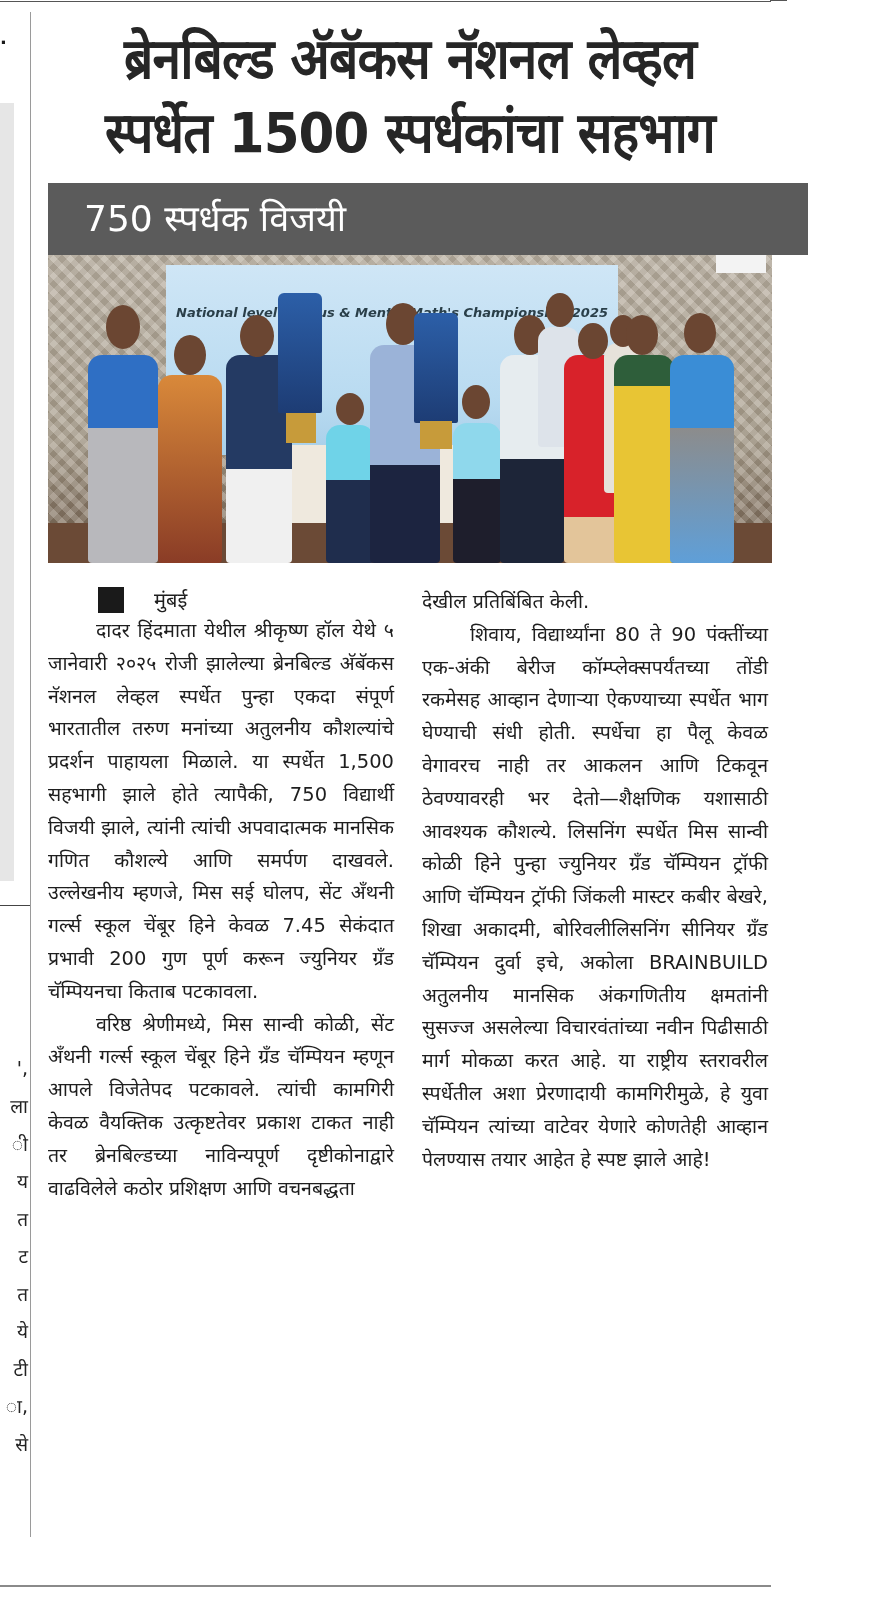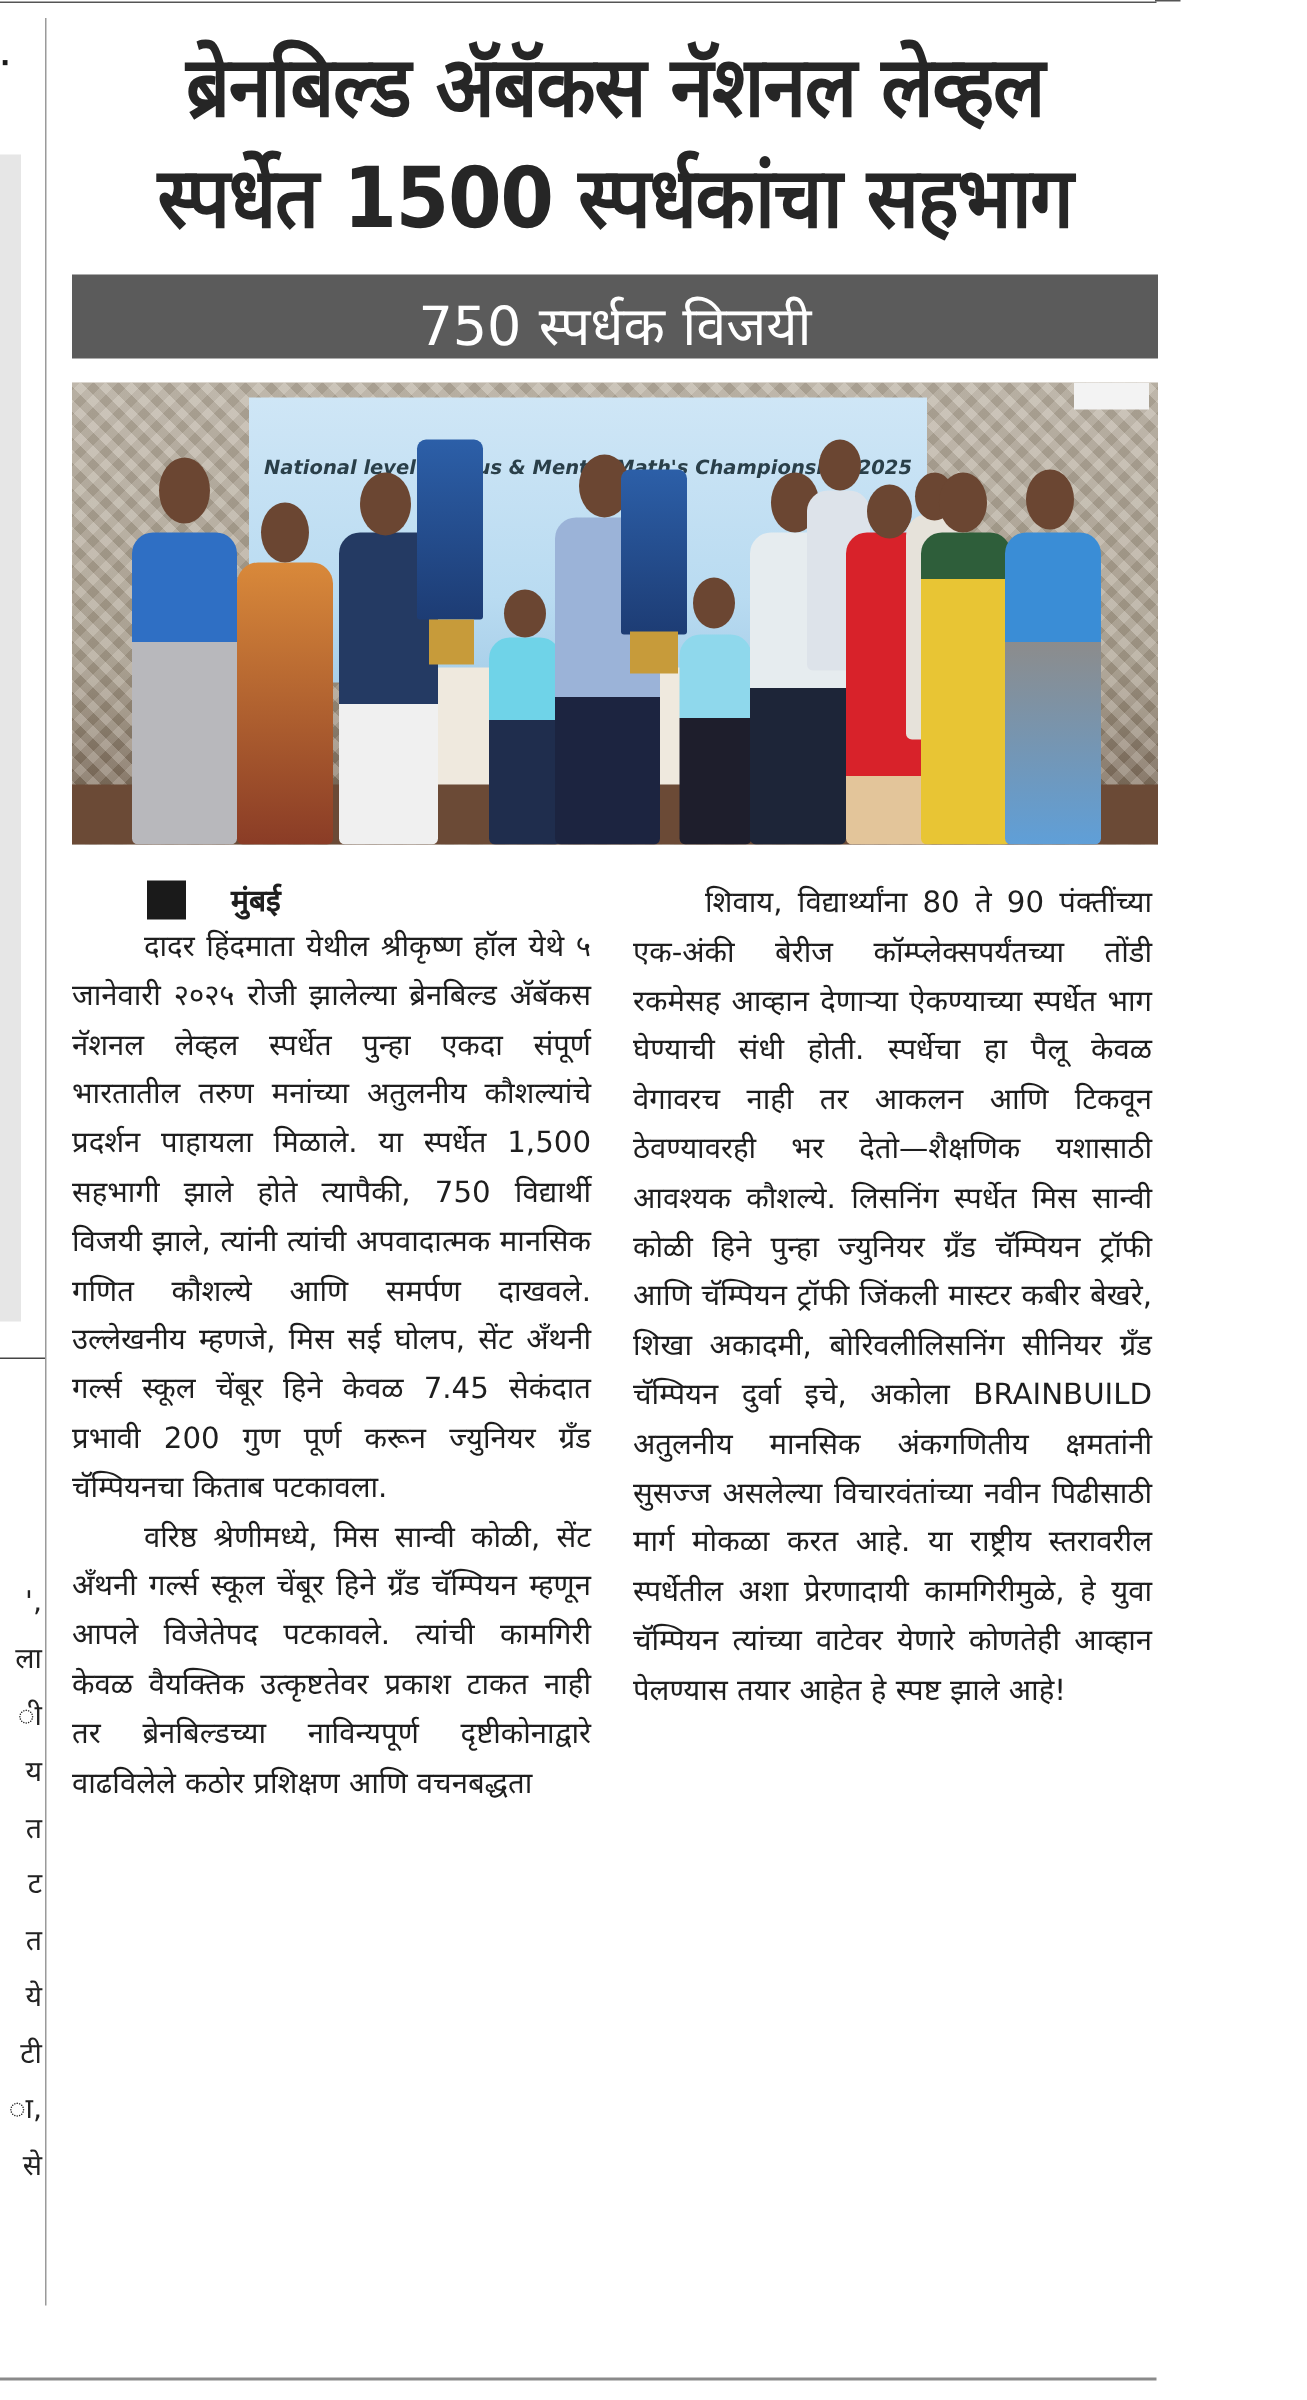--- a/index.html
+++ b/index.html
@@ -11,22 +11,22 @@
   .left-strip { position:absolute; left:0; top:0; width:30px; height:1600px; }
   .left-gray { position:absolute; left:0; top:103px; width:14px; height:778px; background:#e6e6e6; }
   .left-hr { position:absolute; left:0; top:905px; width:30px; height:1px; background:#444; }
   .left-frag { position:absolute; left:2px; width:26px; font-size:19px; line-height:32.8px; color:#222; text-align:right; }
   .left-dot { position:absolute; left:0; top:32px; font-size:18px; font-weight:bold; }
   .right-tick { position:absolute; left:770px; top:0; width:17px; height:1px; background:#555; }
 
   .headline { position:absolute; left:48px; top:22px; width:724px; text-align:center;
               font-family:"DejaVu Sans", sans-serif; font-weight:bold; color:#262626;
               font-size:56px; line-height:74px; letter-spacing:-1px; transform:scaleX(0.92); transform-origin:center top; }
-  .subband { position:absolute; left:48px; top:183px; width:724px; height:56px; background:#5b5b5b;
-             color:#ffffff; text-align:center; font-size:36px; line-height:72px; }
+  .subband { position:absolute; left:48px; top:183px; width:724px; height:72px; background:#5b5b5b;
+             color:#ffffff; font-size:36px; line-height:72px;padding-left:36px; }
 
   .photo { position:absolute; left:48px; top:255px; width:724px; height:308px; overflow:hidden;
            background:linear-gradient(180deg,#b8ae9f 0%, #a89d8b 60%, #6e5a48 100%); }
   .photo .wall { position:absolute; inset:0;
      background-image:repeating-linear-gradient(45deg, rgba(255,255,255,0.18) 0 6px, rgba(0,0,0,0.05) 6px 12px),
                       repeating-linear-gradient(-45deg, rgba(255,255,255,0.12) 0 6px, rgba(0,0,0,0.04) 6px 12px); }
   .photo .backdrop { position:absolute; left:118px; top:10px; width:452px; height:190px;
      background:linear-gradient(180deg,#cfe6f6,#b9dbf1 70%,#a8cfe9); }
   .photo .banner1 { position:absolute; left:118px; top:22px; width:452px; text-align:center;
      font-weight:bold; font-size:19px; letter-spacing:0.5px; color:#3b3d9a; }
@@ -42,21 +42,21 @@
   .trophy-base { position:absolute; background:#c79b3a; }
 
   .col { position:absolute; top:585px; width:346px; font-family:"DejaVu Sans", sans-serif;
          font-size:19.5px; line-height:32.8px; color:#1e1e1e; text-align:justify; }
   .col p { margin:0; }
   .col-left { left:48px; }
   .col-right { left:422px; top:586px; }
   .indent { text-indent:48px; }
   .dateline { display:flex; align-items:center; margin-left:50px; height:30px; }
   .bullet { width:26px; height:26px; background:#1a1a1a; display:inline-block; margin-right:30px; }
-  .city { font-weight:bold; font-size:20px; }
+  .city { font-weight:normal; font-size:20px; }
 </style>
 </head>
 <body>
 
 <div class="left-strip">
   <div class="left-dot">·</div>
   <div class="left-gray"></div>
   <div class="left-hr"></div>
   <div class="left-frag" style="top:1052px;">',</div>
   <div class="left-frag" style="top:1090px;">ला</div>
@@ -126,16 +126,17 @@
 <div class="col col-left">
   <div class="dateline">
     <span class="bullet"></span>
     <span class="city">मुंबई</span>
   </div>
   <p class="indent">दादर हिंदमाता येथील श्रीकृष्ण हॉल येथे ५ जानेवारी २०२५ रोजी झालेल्या ब्रेनबिल्ड अ‍ॅबॅकस नॅशनल लेव्हल स्पर्धेत पुन्हा एकदा संपूर्ण भारतातील तरुण मनांच्या अतुलनीय कौशल्यांचे प्रदर्शन पाहायला मिळाले. या स्पर्धेत 1,500 सहभागी झाले होते त्यापैकी, 750 विद्यार्थी विजयी झाले, त्यांनी त्यांची अपवादात्मक मानसिक गणित कौशल्ये आणि समर्पण दाखवले. उल्लेखनीय म्हणजे, मिस सई घोलप, सेंट अँथनी गर्ल्स स्कूल चेंबूर हिने केवळ 7.45 सेकंदात प्रभावी 200 गुण पूर्ण करून ज्युनियर ग्रँड चॅम्पियनचा किताब पटकावला.</p>
   <p class="indent">वरिष्ठ श्रेणीमध्ये, मिस सान्वी कोळी, सेंट अँथनी गर्ल्स स्कूल चेंबूर हिने ग्रँड चॅम्पियन म्हणून आपले विजेतेपद पटकावले. त्यांची कामगिरी केवळ वैयक्तिक उत्कृष्टतेवर प्रकाश टाकत नाही तर ब्रेनबिल्डच्या नाविन्यपूर्ण दृष्टीकोनाद्वारे वाढविलेले कठोर प्रशिक्षण आणि वचनबद्धता</p>
 </div>
 
 <div class="col col-right">
+  <p>देखील प्रतिबिंबित केली.</p>
   <p class="indent">शिवाय, विद्यार्थ्यांना 80 ते 90 पंक्तींच्या एक-अंकी बेरीज कॉम्प्लेक्सपर्यंतच्या तोंडी रकमेसह आव्हान देणाऱ्या ऐकण्याच्या स्पर्धेत भाग घेण्याची संधी होती. स्पर्धेचा हा पैलू केवळ वेगावरच नाही तर आकलन आणि टिकवून ठेवण्यावरही भर देतो—शैक्षणिक यशासाठी आवश्यक कौशल्ये. लिसनिंग स्पर्धेत मिस सान्वी कोळी हिने पुन्हा ज्युनियर ग्रँड चॅम्पियन ट्रॉफी आणि चॅम्पियन ट्रॉफी जिंकली मास्टर कबीर बेखरे, शिखा अकादमी, बोरिवलीलिसनिंग सीनियर ग्रँड चॅम्पियन दुर्वा इचे, अकोला BRAINBUILD अतुलनीय मानसिक अंकगणितीय क्षमतांनी सुसज्ज असलेल्या विचारवंतांच्या नवीन पिढीसाठी मार्ग मोकळा करत आहे. या राष्ट्रीय स्तरावरील स्पर्धेतील अशा प्रेरणादायी कामगिरीमुळे, हे युवा चॅम्पियन त्यांच्या वाटेवर येणारे कोणतेही आव्हान पेलण्यास तयार आहेत हे स्पष्ट झाले आहे!</p>
 </div>
 
 <div class="bottomline"></div>
 
 </body></html>

